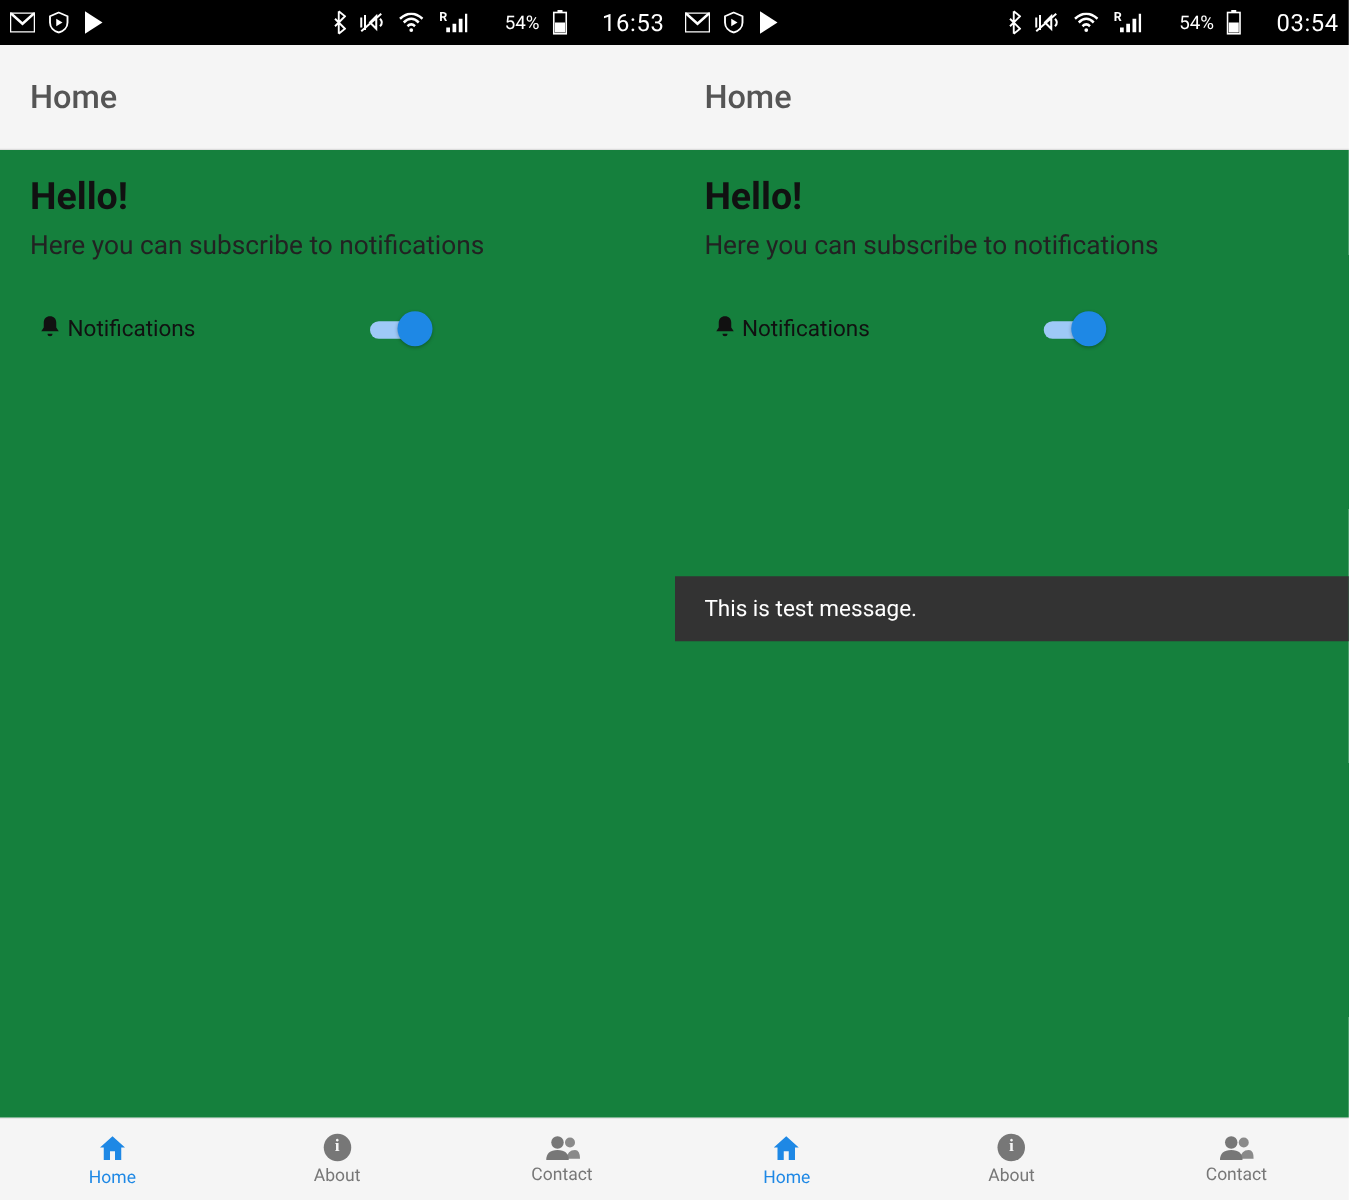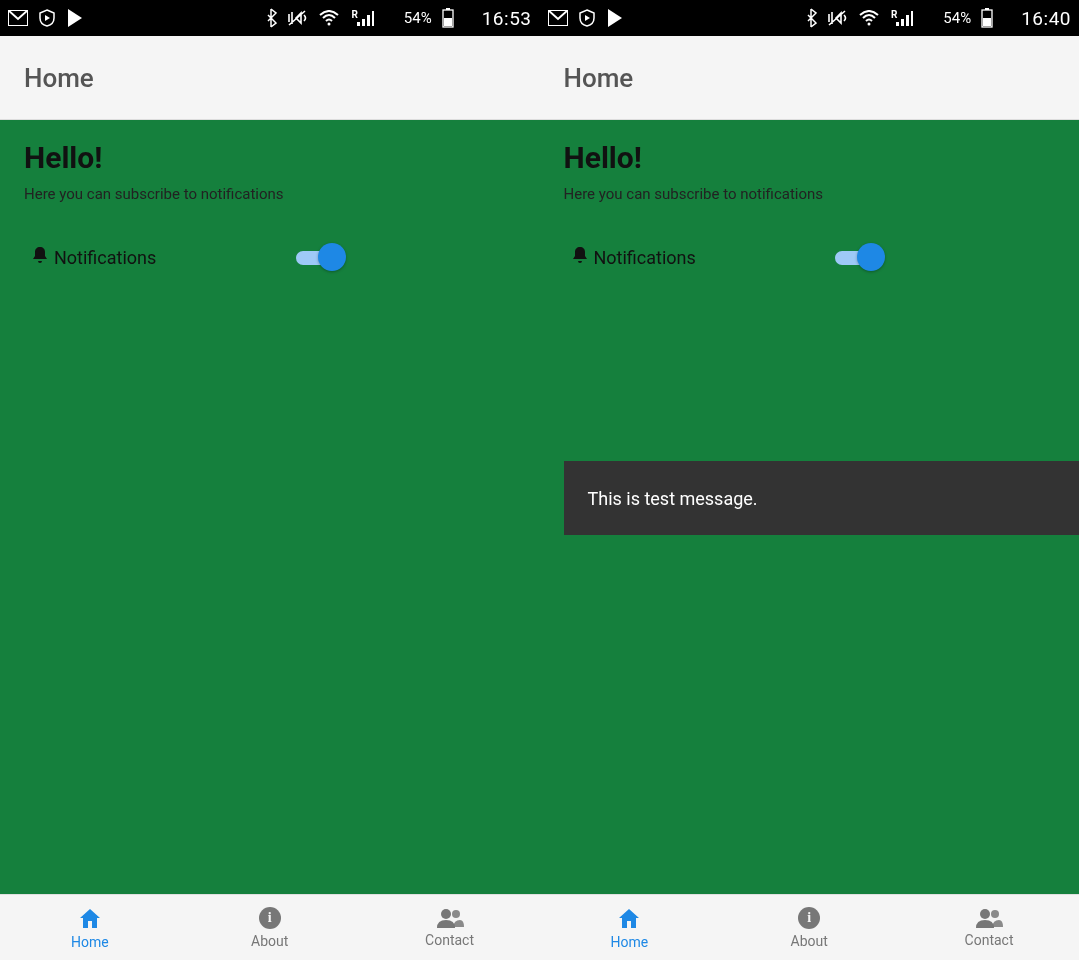--- a/index.html
+++ b/index.html
@@ -60,21 +60,21 @@
     background: #15803d;
     position: relative;
   }
   .hello {
     font-size: 30px;
     font-weight: 700;
     color: #111;
     margin-bottom: 10px;
   }
   .subtext {
-    font-size: 15px;
+    font-size: 21px;
     color: #222;
     margin-bottom: 40px;
   }
   .notif-row {
     display: flex;
     align-items: center;
     justify-content: space-between;
     padding-right: 170px;
   }
   .notif-left {
@@ -103,28 +103,27 @@
     width: 28px; height: 28px;
     background: #1e88e5;
     border-radius: 50%;
     box-shadow: 0 1px 3px rgba(0,0,0,0.3);
   }
   
   .snackbar {
     position: absolute;
     left: 0; right: 0;
     top: 461px;
-    height: 74px;
+    height: 52px;
     background: #333;
     color: #fff;
     display: flex;
     align-items: center;
     padding: 0 24px;
     font-size: 18px;
-    margin-left: 24px;
   }
   
   .bottomnav {
     height: 66px;
     background: #f5f5f5;
     border-top: 1px solid #e0e0e0;
     display: flex;
   }
   .navitem {
     flex: 1;
@@ -296,21 +295,21 @@
           </svg>
         </span>
       <span class="pct">54%</span>
       <span>
           <svg width="12" height="20" viewBox="0 0 12 20">
             <rect x="1" y="2" width="10" height="17" fill="none" stroke="#fff" stroke-width="1.3"></rect>
             <rect x="4" y="0" width="4" height="2" fill="#fff"></rect>
             <rect x="2" y="10" width="8" height="8" fill="#fff"></rect>
           </svg>
         </span>
-      <span class="clock">16:40</span>
+      <span class="clock">03:54</span>
     </div>
   </div>
 
   <div class="appbar">
     <span class="appbar-title">Home</span>
   </div>
 
   <div class="content">
     <h1 class="hello">Hello!</h1>
     <p class="subtext">Here you can subscribe to notifications</p>

